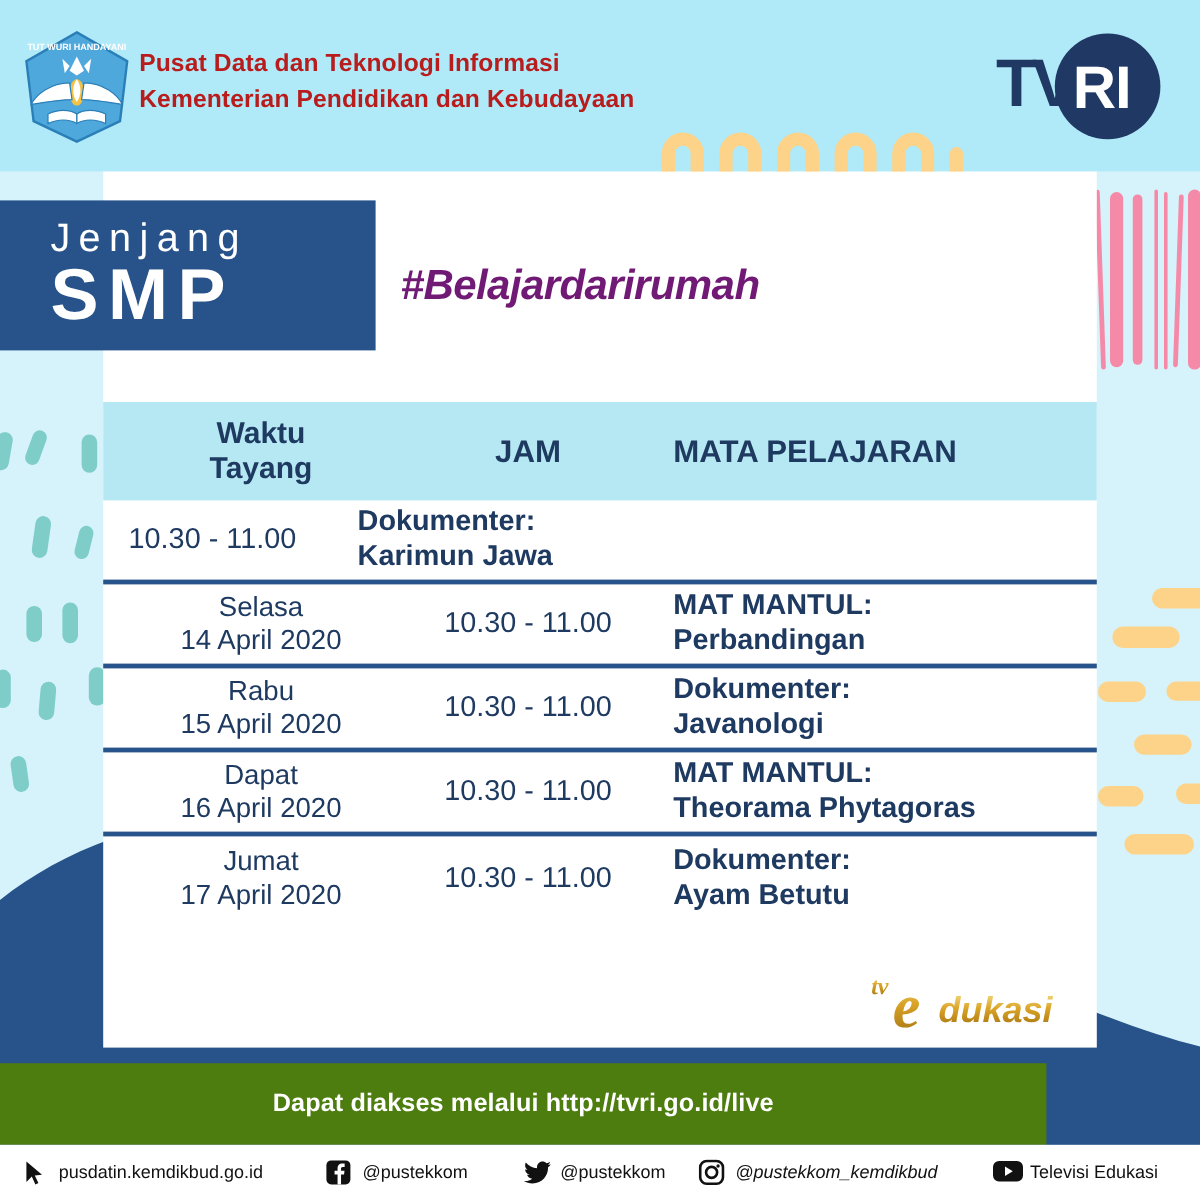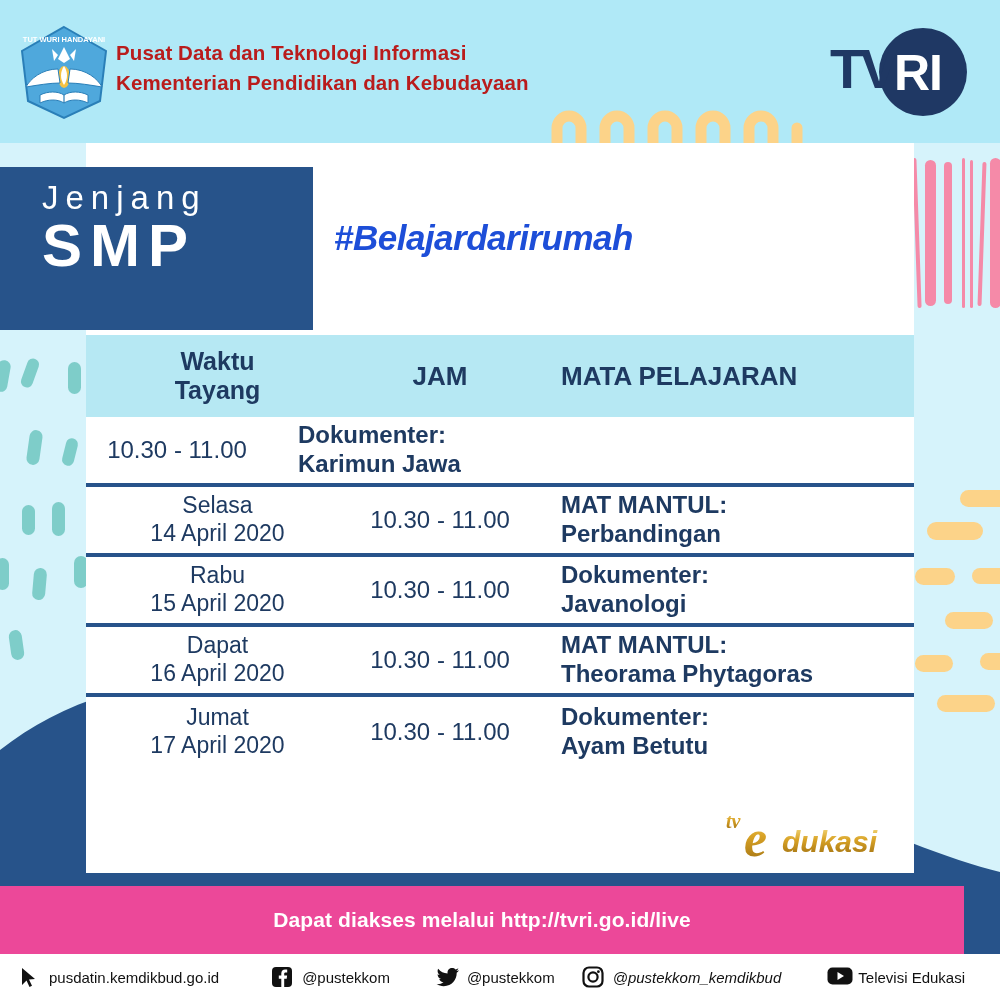--- a/index.html
+++ b/index.html
@@ -66,37 +66,37 @@
     font-size:20.5px; font-weight:bold; line-height:1.45;
     letter-spacing:.1px;
   }
   .tvri-logo{
     position:absolute; left:826px; top:26px; width:150px; height:92px;
   }
 
   
   .jenjang{
     position:absolute; left:0; top:167px;
-    width:313px; height:163px;
+    width:313px; height:125px;
     background:#27538a;
     color:#fff;
     padding:14px 0 0 42px;
   }
   .jenjang .l1{
     font-size:33px; font-weight:400; letter-spacing:7px;
     line-height:1.05;
   }
   .jenjang .l2{
     font-size:60px; font-weight:bold; letter-spacing:8px;
     line-height:1.08; margin-top:-2px;
   }
   .hashtag{
     position:absolute; left:334px; top:218px;
     font-size:35px; font-weight:bold; font-style:italic;
-    color:#1d4ed8; letter-spacing:-.5px;
+    color:#701a75; letter-spacing:-.5px;
   }
 
   
   .table{
     position:absolute; left:86px; top:335px; width:828px;
   }
   .row{ display:flex; align-items:center; }
   .thead{
     background:#b6e8f3; height:82px;
   }
@@ -126,22 +126,22 @@
     font-size:24px; color:#1e3a61; font-weight:bold; line-height:1.2;
     padding-left:30px;
   }
 
   .tv-edukasi{
     position:absolute; left:718px; top:800px; width:190px; height:68px;
   }
 
   
   .footer-band{
-    position:absolute; left:0; top:886px; width:964px; height:68px;
-    background:#ec4899;
+    position:absolute; left:0; top:886px; width:872px; height:68px;
+    background:#4d7c0f;
     display:flex; align-items:center; justify-content:center;
   }
   .footer-band span{
     color:#fff; font-size:21px; font-weight:bold; letter-spacing:.1px;
   }
   .footer-strip{
     position:absolute; left:0; top:954px; width:1000px; height:46px;
     background:#fff;
     display:flex; align-items:center;
   }

